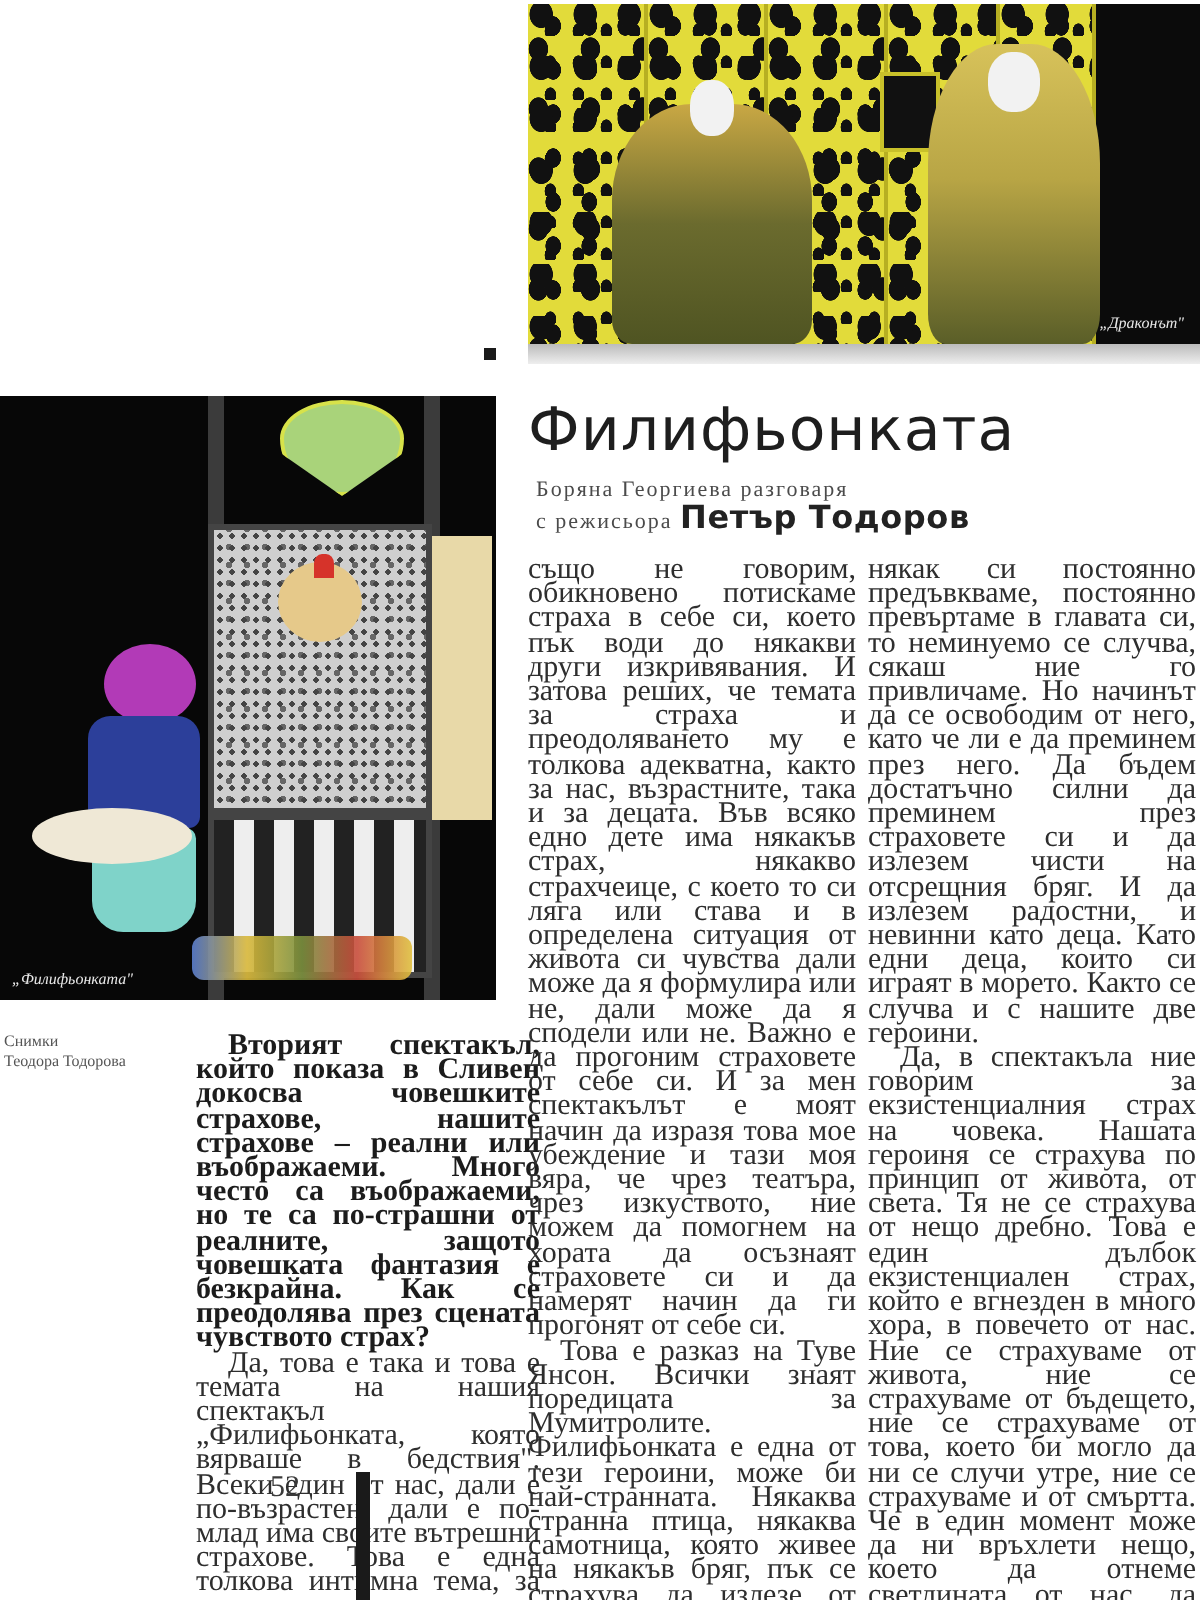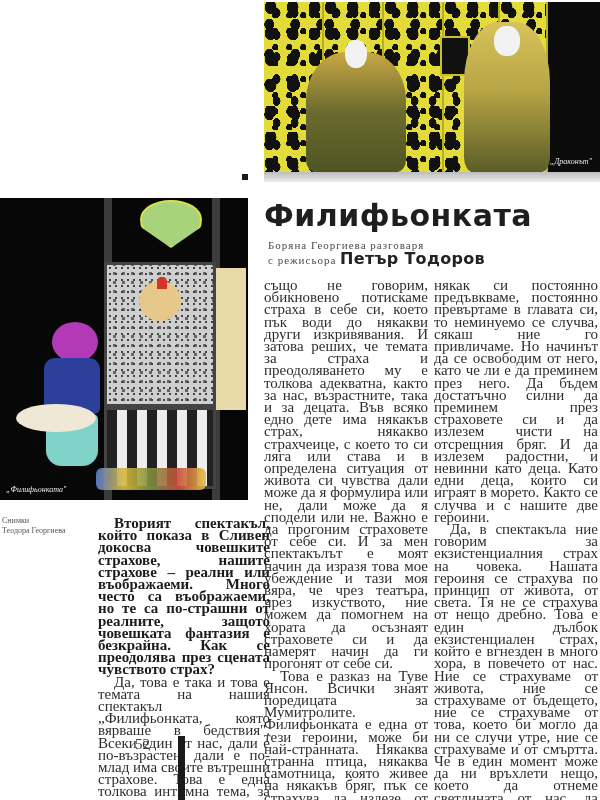--- a/index.html
+++ b/index.html
@@ -78,21 +78,21 @@
   .photo-left .toys { position: absolute; left: 96px; top: 270px; width: 110px; height: 22px; background: linear-gradient(90deg, #5b7fd1, #d9b83a, #7a8f3d, #c94d3c, #e0c040); border-radius: 6px; opacity: 0.9; }
   .caption.filif { left: 6px; bottom: 6px; }
 
   .credits {
     position: absolute; left: 2px; top: 516px; font-size: 8px; line-height: 10px; color: #555;
   }
 
   
   .title {
     position: absolute; left: 264px; top: 198px; font-family: "DejaVu Sans", sans-serif;
-    font-size: 30px; font-weight: 700; letter-spacing: 0.5px; color: #1e1e1e;
+    font-size: 30px; font-weight: 400; letter-spacing: 0.5px; color: #1e1e1e;
   }
   .subtitle {
     position: absolute; left: 268px; top: 238px; font-size: 11px; line-height: 14px;
     letter-spacing: 1px; color: #4b4b4b; font-family: "Liberation Serif", serif;
   }
   .subtitle b { font-family: "DejaVu Sans", sans-serif; font-size: 16px; color: #222; letter-spacing: 0.3px; }
 
   
   .col {
     position: absolute; font-size: 15px; line-height: 12.2px; text-align: justify;
@@ -146,21 +146,21 @@
   <div class="figure-hair"></div>
   <div class="figure-body"></div>
   <div class="figure-skirt"></div>
   <div class="fish"></div>
   <div class="toys"></div>
   <span class="caption filif">„Филифьонката"</span>
 </div>
 
 <div class="credits">
   <div>Снимки</div>
-  <div>Теодора Георгиева</div>
+  <div>Теодора Тодорова</div>
 </div>
 
 <h1 class="title">Филифьонката</h1>
 <div class="subtitle">
   <div>Боряна Георгиева разговаря</div>
   <div>
     <span>с режисьора</span>
     <b>Петър Тодоров</b>
   </div>
 </div>

